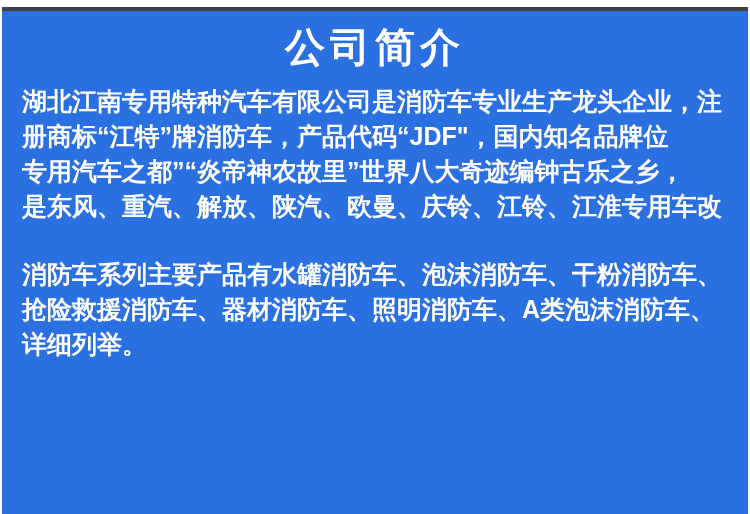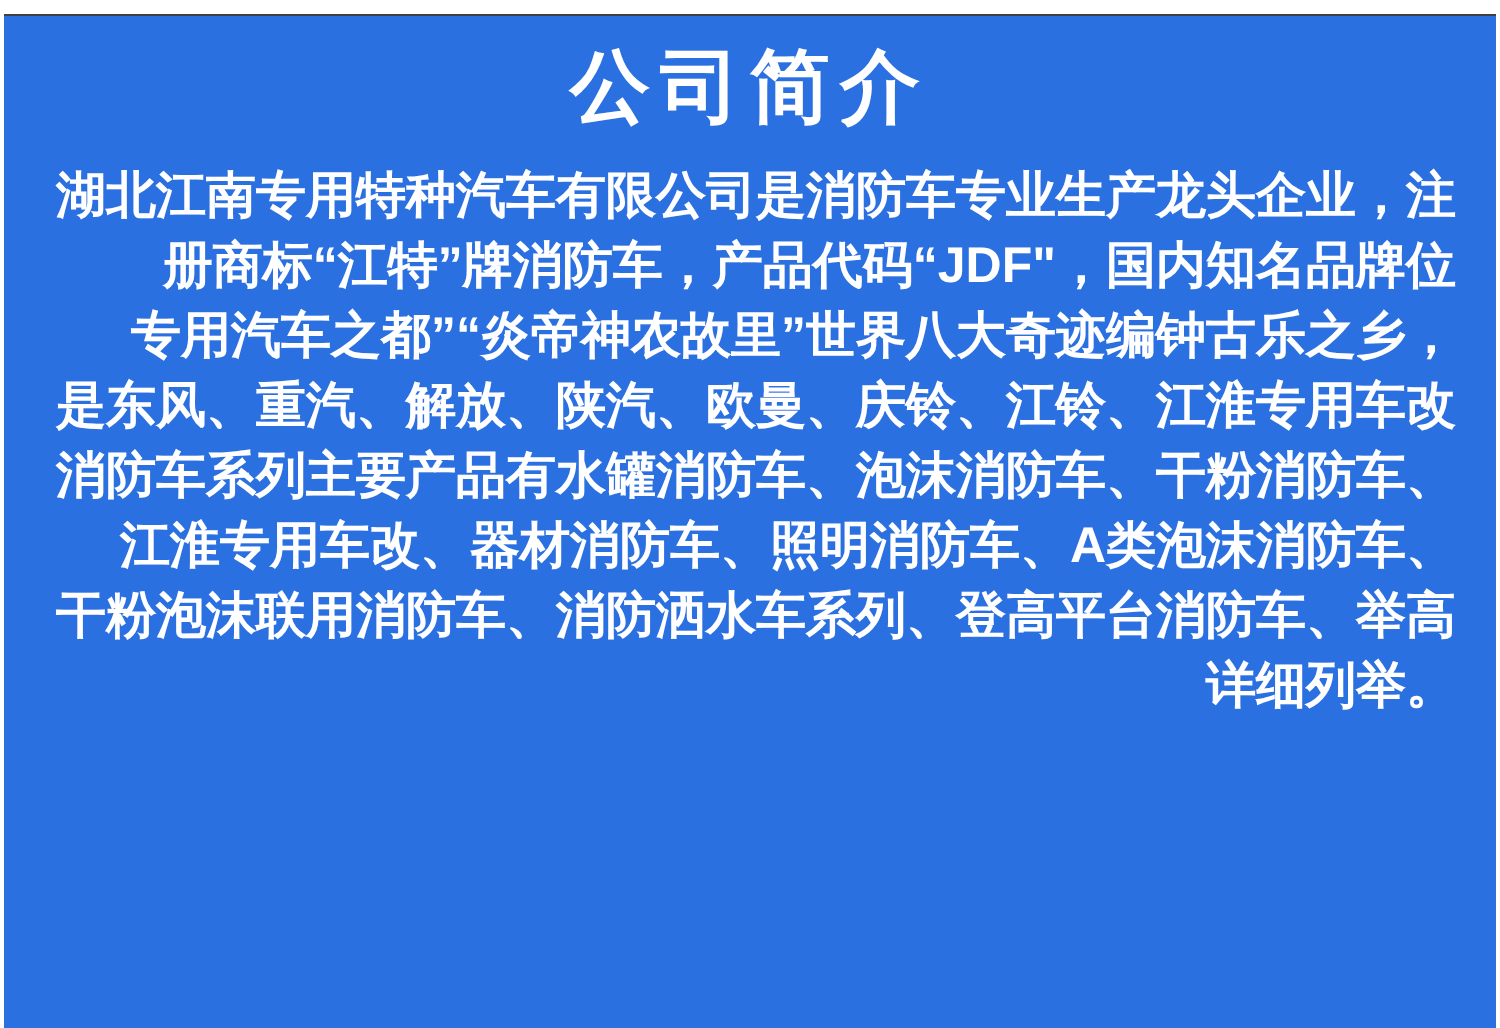--- a/index.html
+++ b/index.html
@@ -11,59 +11,57 @@
     overflow: hidden;
     font-family: "Liberation Sans", "DejaVu Sans", sans-serif;
   }
   .panel {
     position: absolute;
     top: 7px;
     left: 2px;
     right: 2px;
     bottom: 0;
     background: #2b70e0;
-    border-top: 1px solid #404040;
+    border-top: 4px solid #404040;
     box-sizing: border-box;
   }
   .title {
     margin: 12px 0 0 0;
     text-align: center;
     color: #ffffff;
     font-size: 40px;
     line-height: 48px;
     font-weight: bold;
     letter-spacing: 5px;
   }
   .content {
     margin-top: 13px;
     padding: 0 20px;
   }
   .para { margin: 0; }
-  .para + .para { }
+  .para + .para { margin-top: 33px; }
   .line {
     color: #ffffff;
     font-size: 25px;
     line-height: 35px;
     font-weight: bold;
     white-space: nowrap;
-    text-align: right;
   }
 </style>
 </head>
 <body>
 
 <div class="panel">
   <h1 class="title">公司简介</h1>
   <div class="content">
     <div class="para">
       <div class="line">湖北江南专用特种汽车有限公司是消防车专业生产龙头企业，注</div>
       <div class="line">册商标“江特”牌消防车，产品代码“JDF"，国内知名品牌位</div>
       <div class="line">专用汽车之都”“炎帝神农故里”世界八大奇迹编钟古乐之乡，</div>
       <div class="line">是东风、重汽、解放、陕汽、欧曼、庆铃、江铃、江淮专用车改</div>
     </div>
     <div class="para">
       <div class="line">消防车系列主要产品有水罐消防车、泡沫消防车、干粉消防车、</div>
-      <div class="line">江淮专用车改、器材消防车、照明消防车、A类泡沫消防车、</div>
-      <div class="line">干粉泡沫联用消防车、消防洒水车系列、登高平台消防车、举高</div>
+      <div class="line">抢险救援消防车、器材消防车、照明消防车、A类泡沫消防车、</div>
       <div class="line">详细列举。</div>
     </div>
   </div>
 </div>
 
 </body></html>

